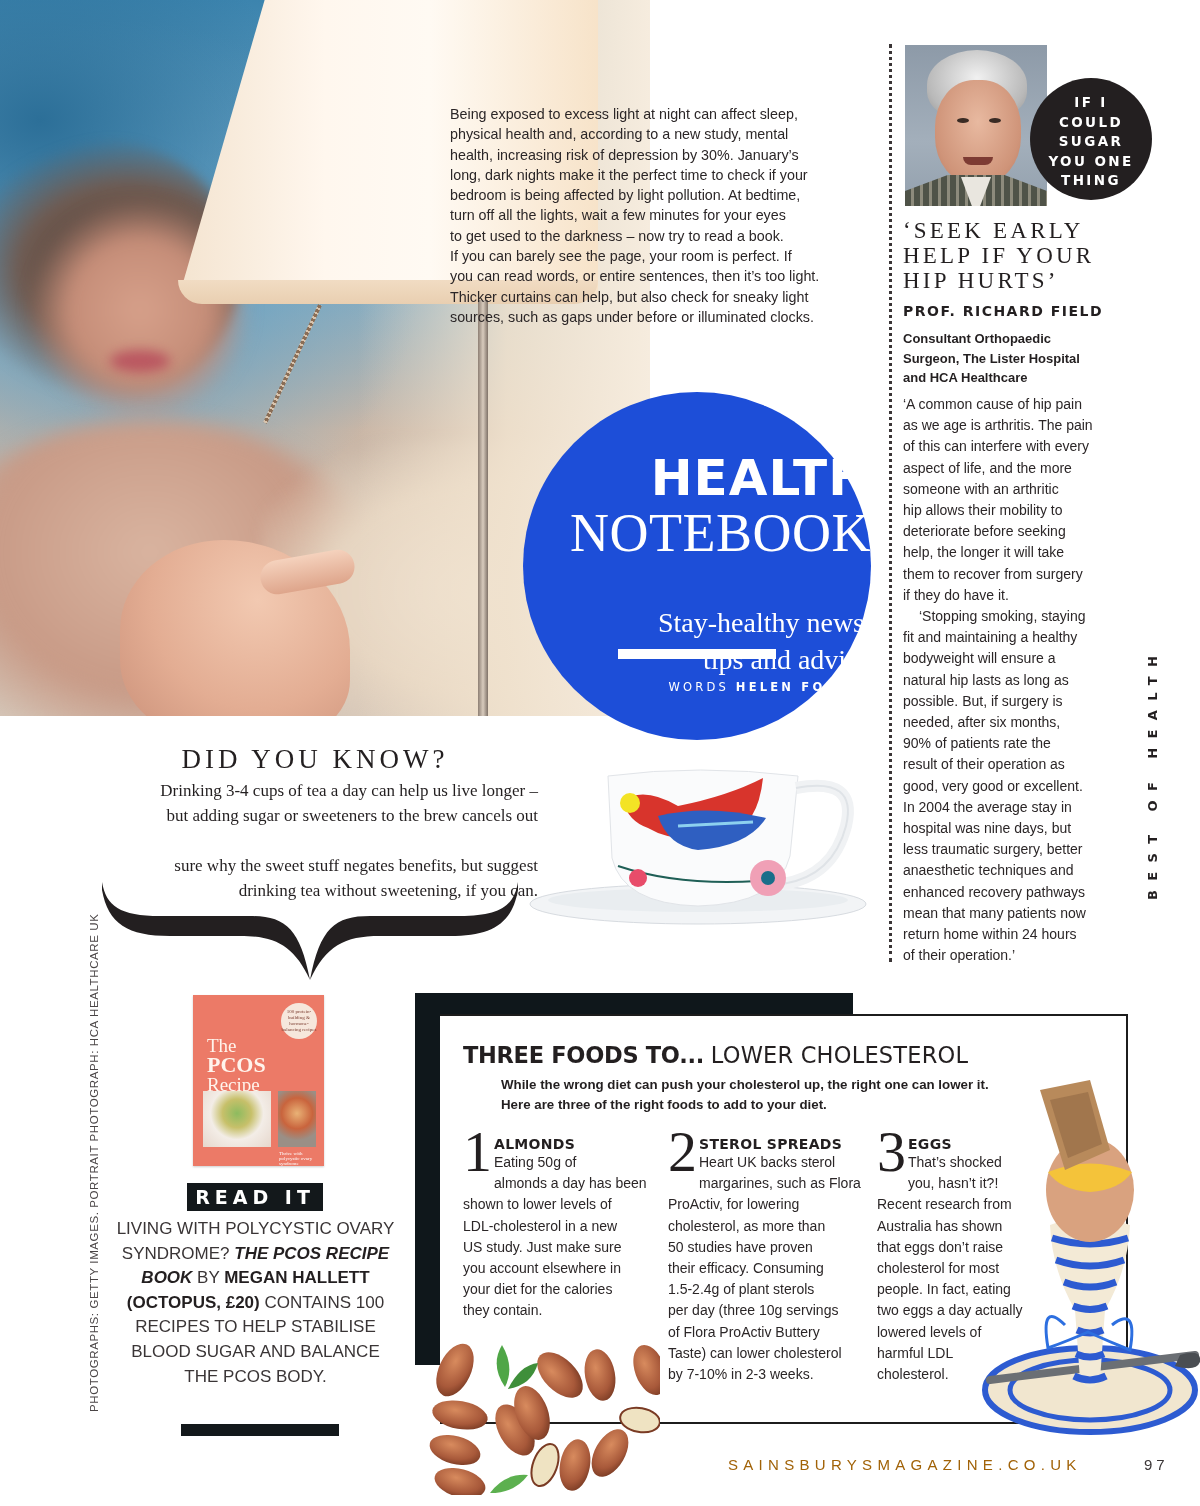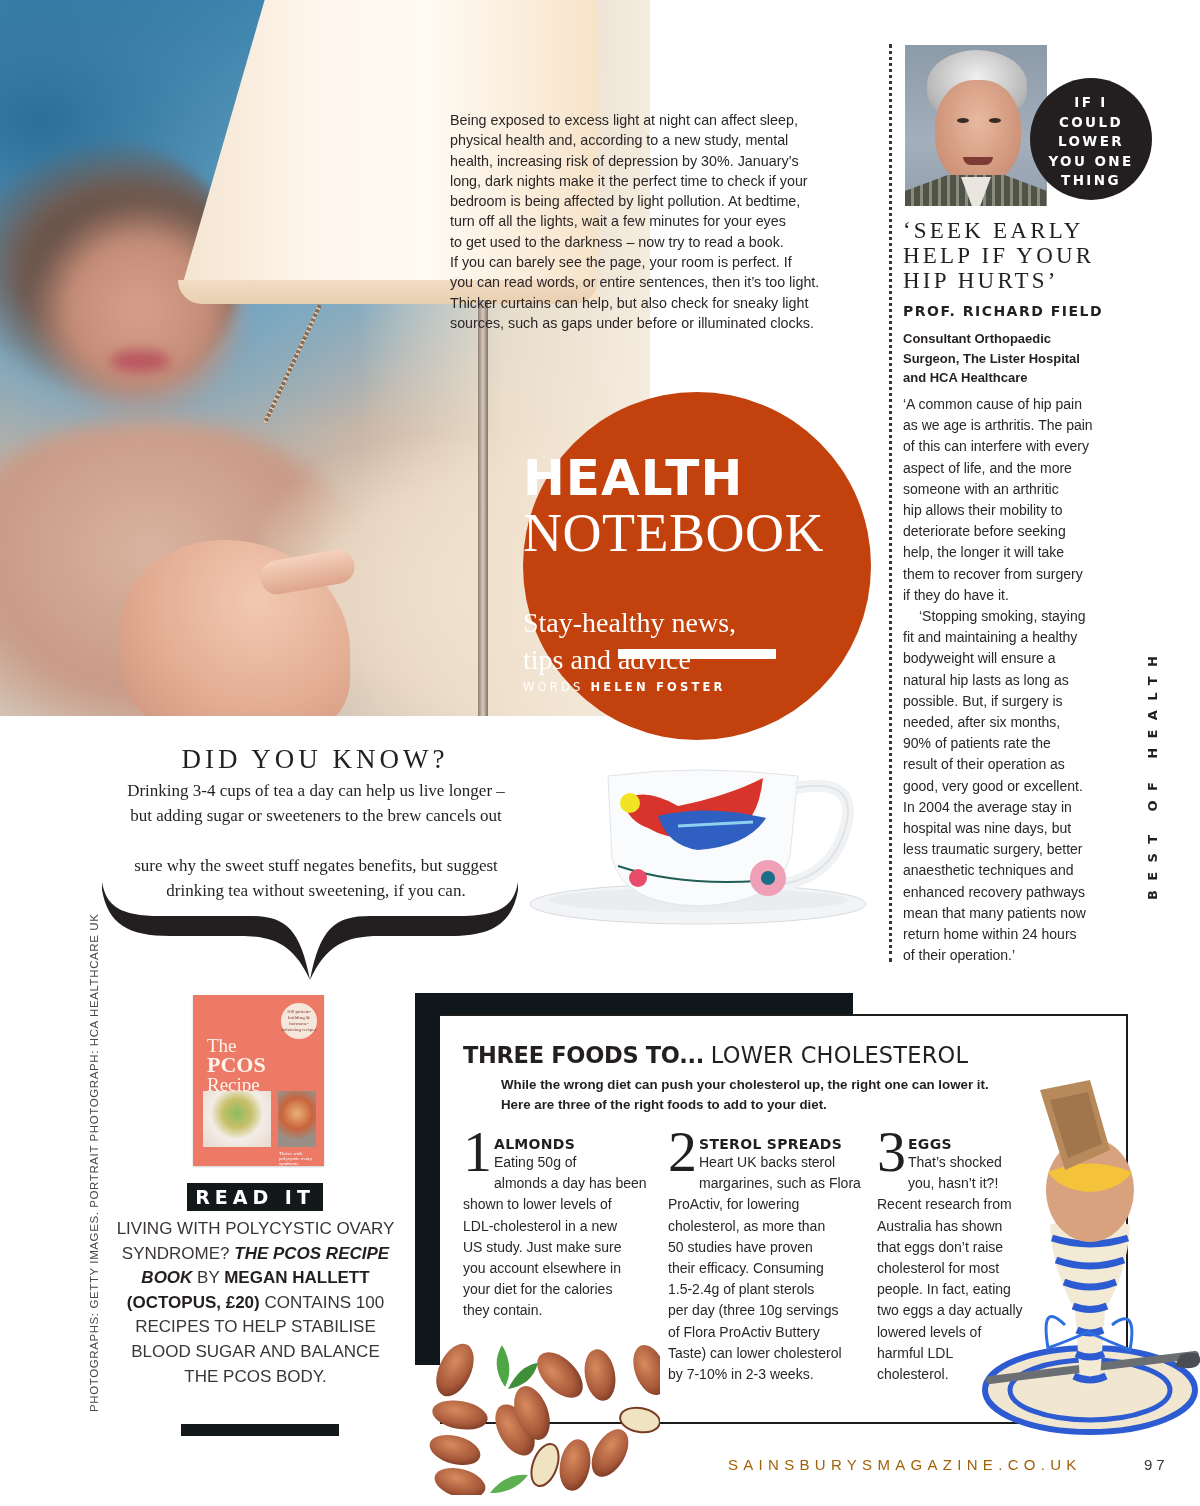--- a/index.html
+++ b/index.html
@@ -39,25 +39,25 @@
     transform-origin: top center; transform: rotate(25deg); }
   .hero .hand { position:absolute; left:120px; top:540px; width:230px; height:200px; border-radius: 45% 55% 30% 40%;
     background: radial-gradient(ellipse at 60% 30%, #f2c9b1 0%, #e3ad93 55%, #c98f78 100%); }
   .hero .finger { position:absolute; left:260px; top:555px; width:95px; height:34px; border-radius: 20px;
     background: linear-gradient(180deg, #f5d2bd, #dea58b); transform: rotate(-10deg); }
 
   
   .audit { position:absolute; left:450px; top:100px; width:420px; }
   .audit h2 { font-family: "DejaVu Sans", sans-serif; font-weight: bold; font-size: 19.5px; line-height: 23px;
     letter-spacing: 0.6px; color: #1f1b1c; }
-  .audit p { font-size: 14.3px; line-height: 20.3px; color: #2b2627; margin-top: 10px; }
+  .audit p { font-size: 14.3px; line-height: 20.3px; color: #2b2627; margin-top: 4px; }
 
   
   .nb-circle { position:absolute; left:523px; top:392px; width:348px; height:348px; border-radius:50%;
-    background:#c2410c; text-align:left; color:#fff; }
+    background:#1d4ed8; text-align:right; color:#fff; }
   .nb-title1 { position:absolute; left:0; right:0; top:58px; font-family:"DejaVu Sans", sans-serif;
     font-weight:bold; font-size:50px; letter-spacing:1px; line-height:56px; }
   .nb-title2 { position:absolute; left:0; right:0; top:112px; font-family:"Liberation Serif", serif;
     font-size:54px; line-height:58px; letter-spacing:0.5px; }
   .nb-sub { position:absolute; left:0; right:0; top:172px; font-family:"Liberation Serif", serif;
     font-size:28px; line-height:37px;margin-top:40px; }
   .nb-bar { position:absolute; left:95px; top:257px; width:158px; height:10px; background:#fff; }
   .nb-credit { position:absolute; left:0; right:0; top:288px; font-size:11.5px; letter-spacing:3.2px;
     font-family:"DejaVu Sans", sans-serif; }
   .nb-credit b { font-weight: bold; }
@@ -91,21 +91,21 @@
     line-height:19.5px; color:#231f20; }
   .expert-body { position:absolute; left:903px; top:394px; width:220px; font-size:14px; line-height:21.2px; color:#2b2627; }
   .expert-body .indent { text-indent: 16px; display:block; }
 
   .section-tag { position:absolute; left:1145px; top:900px; transform-origin: left top; transform: rotate(-90deg);
     font-family:"DejaVu Sans", sans-serif; font-weight:bold; font-size:13px; letter-spacing:9.4px; white-space:nowrap; color:#231f20; }
 
   
   .dyk-title { position:absolute; left:100px; top:744px; width:430px; text-align:center; font-family:"Liberation Serif", serif;
     font-size:27px; letter-spacing:4px; color:#231f20; }
-  .dyk-body { position:absolute; left:94px; top:778px; width:444px; text-align:center; font-family:"Liberation Serif", serif;
+  .dyk-body { position:absolute; left:94px; top:778px; width:444px; text-align:right; font-family:"Liberation Serif", serif;
     font-size:17px; line-height:25px; color:#231f20; }
   .brace { position:absolute; left:100px; top:880px; width:420px; height:100px; }
 
   
   .teacup { position:absolute; left:528px; top:766px; width:345px; height:160px; }
 
   
   .photo-credit { position:absolute; left:88px; top:1412px; transform-origin: left top; transform: rotate(-90deg);
     font-size:11.5px; letter-spacing:0.6px; color:#4a4546; white-space:nowrap; }
 
@@ -205,21 +205,21 @@
   <div class="eye" style="left:52px"></div>
   <div class="eye" style="left:84px"></div>
   <div class="mouth"></div>
   <div class="jacket"></div>
   <div class="collar"></div>
 </div>
 
 <div class="one-thing">
   <span>IF I</span><br>
   <span>COULD</span><br>
-  <span>LOWER</span><br>
+  <span>SUGAR</span><br>
   <span>YOU ONE</span><br>
   <span>THING</span>
 </div>
 
 <div class="quote-head">
   <span>‘SEEK EARLY</span><br>
   <span>HELP IF YOUR</span><br>
   <span>HIP HURTS’</span>
 </div>
 

